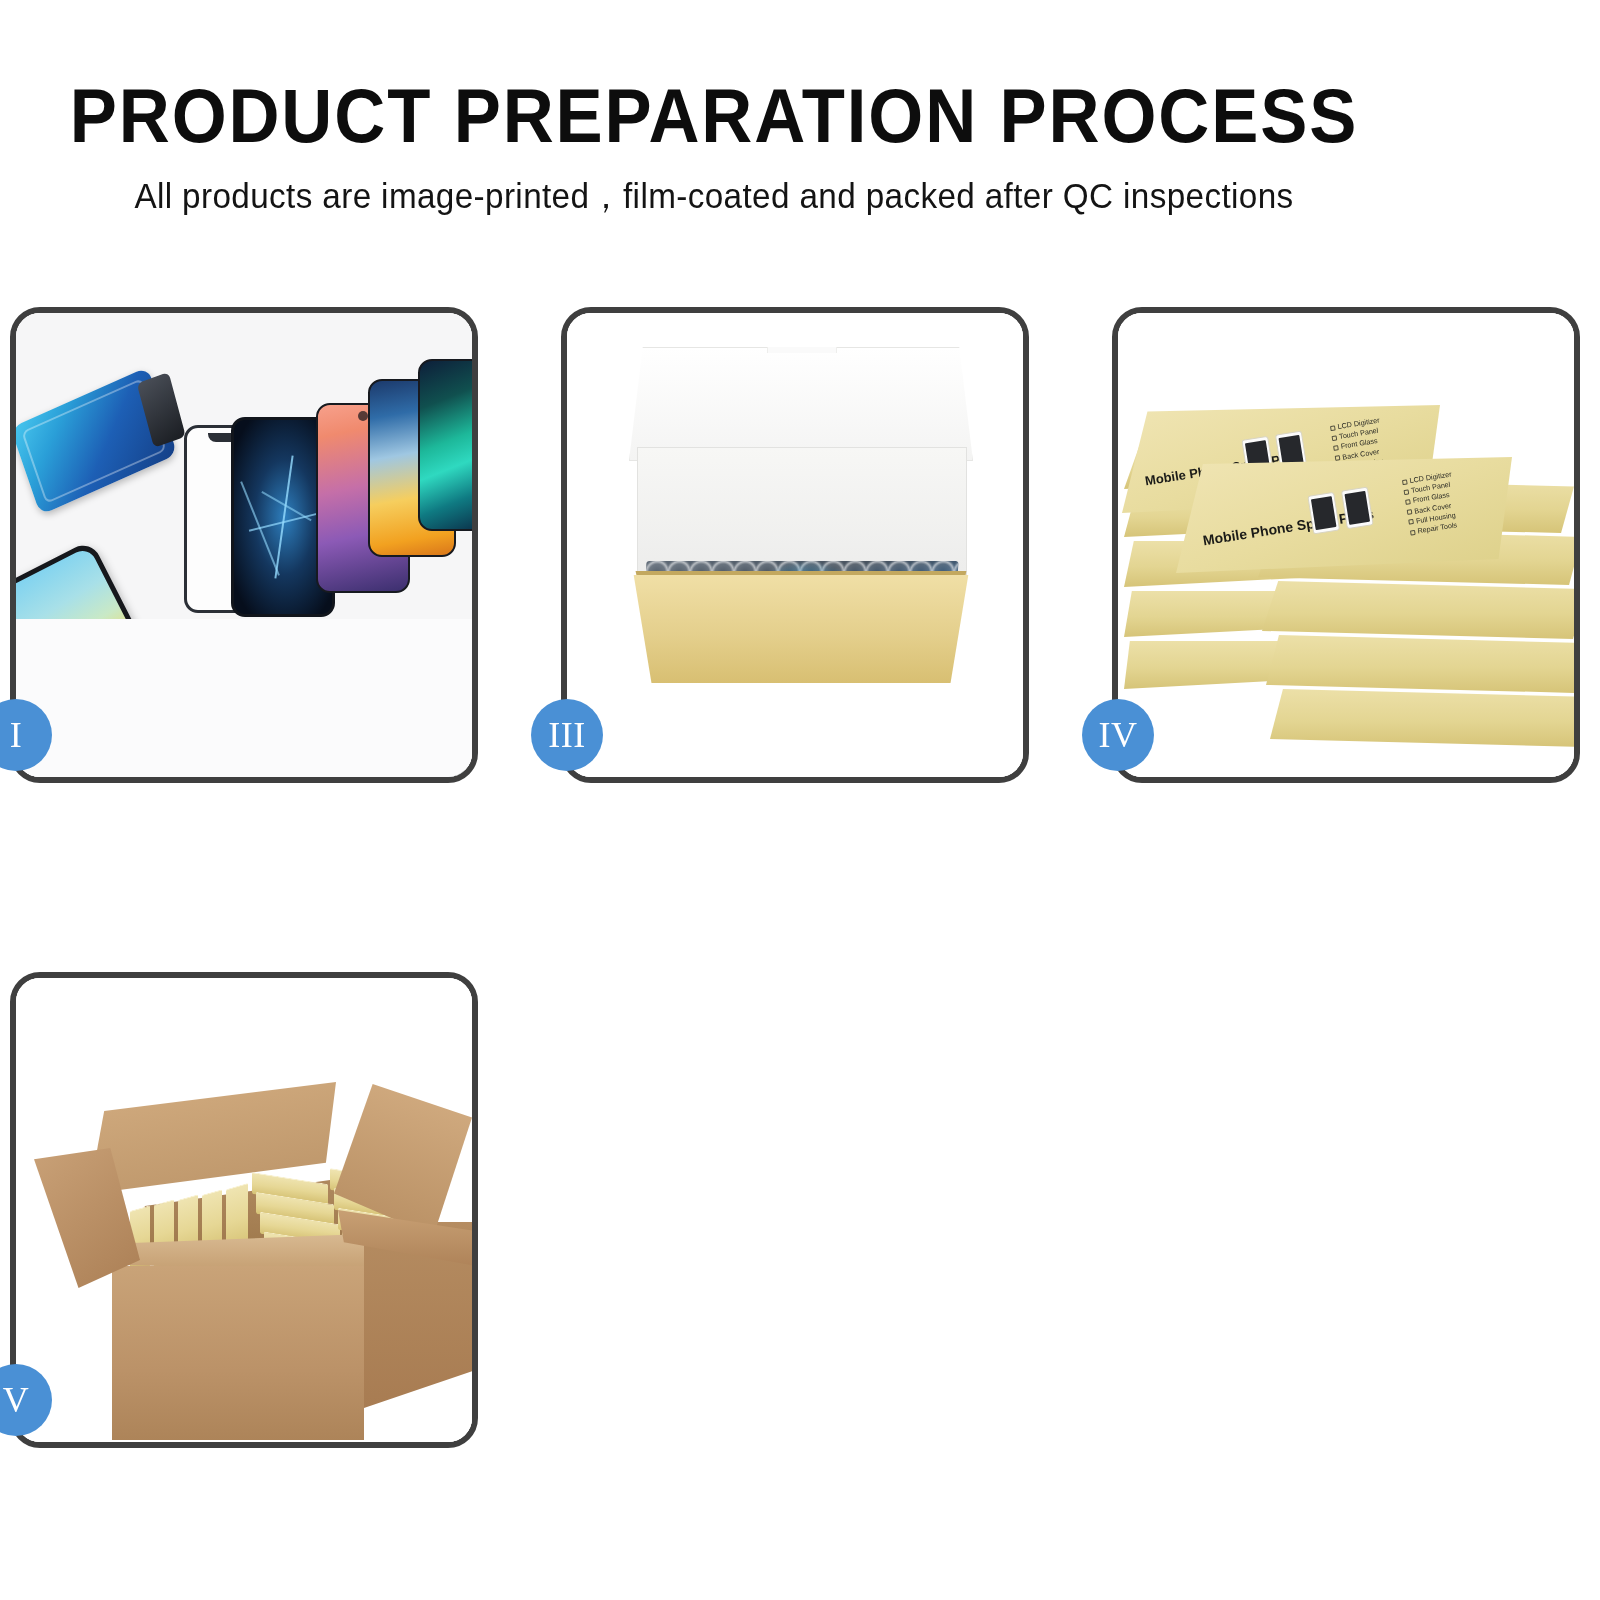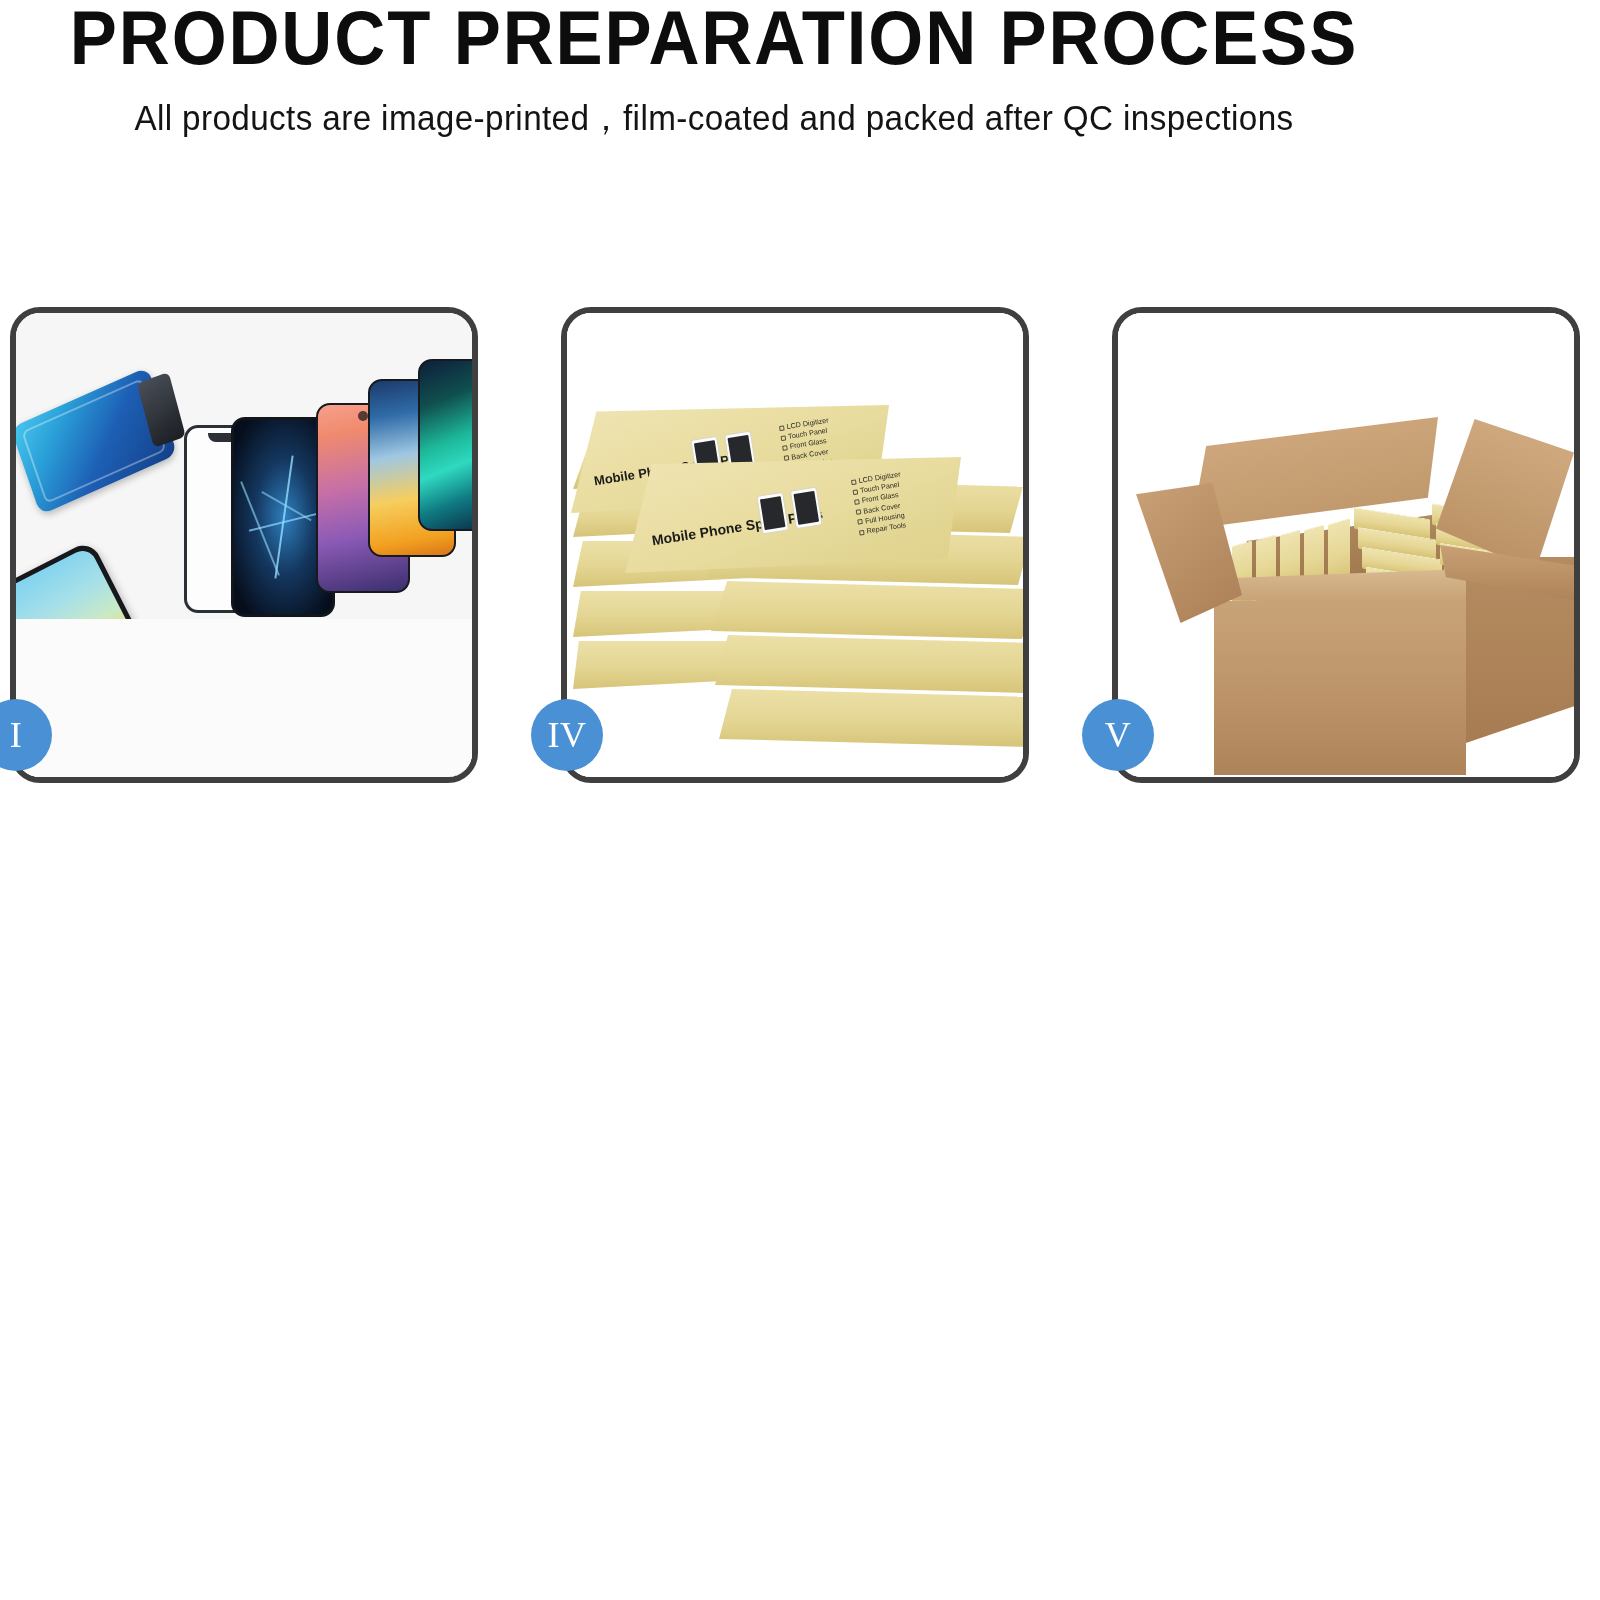--- a/index.html
+++ b/index.html
@@ -18,20 +18,21 @@
     height: 1600px;
     background: #ffffff;
   }
 
   
   .header {
     position: absolute;
     top: 0; left: 0;
     width: 1428px;
     text-align: center;
+    padding-top: 78px;
   }
 
   .title {
     font-family: "Liberation Sans Narrow", "Liberation Sans", sans-serif;
     font-size: 76px;
     font-weight: 700;
     letter-spacing: 2px;
     color: #0d0d0d;
     line-height: 1;
     transform: scaleX(0.93);
@@ -607,20 +608,35 @@
           <div class="cmp vib"></div>
           <div class="cmp housing"></div>
           <div class="cmp tool-driver"></div>
           <div class="cmp tweezer"></div>
         </div>
       </div>
       <div class="badge">I</div>
     </div>
 
 
+    <div class="panel">
+      <div class="panel-inner">
+        <div class="scene-mailer">
+          <div class="mailer-lid"></div>
+          <div class="mailer-back"></div>
+          <div class="mailer-content">
+            <div class="bub"></div>
+              <div class="bl"></div>
+          </div>
+          <div class="mailer-tray-side"></div>
+          <div class="mailer-tray"></div>
+        </div>
+      </div>
+      <div class="badge">III</div>
+    </div>
 
     <div class="panel">
       <div class="panel-inner">
         <div class="scene-stack">
           <div class="gbox stack-l1"></div>
           <div class="gbox stack-l2"></div>
           <div class="gbox stack-l3"></div>
           <div class="gbox stack-l4"></div>
           <div class="gbox stack-l5"></div>
 

